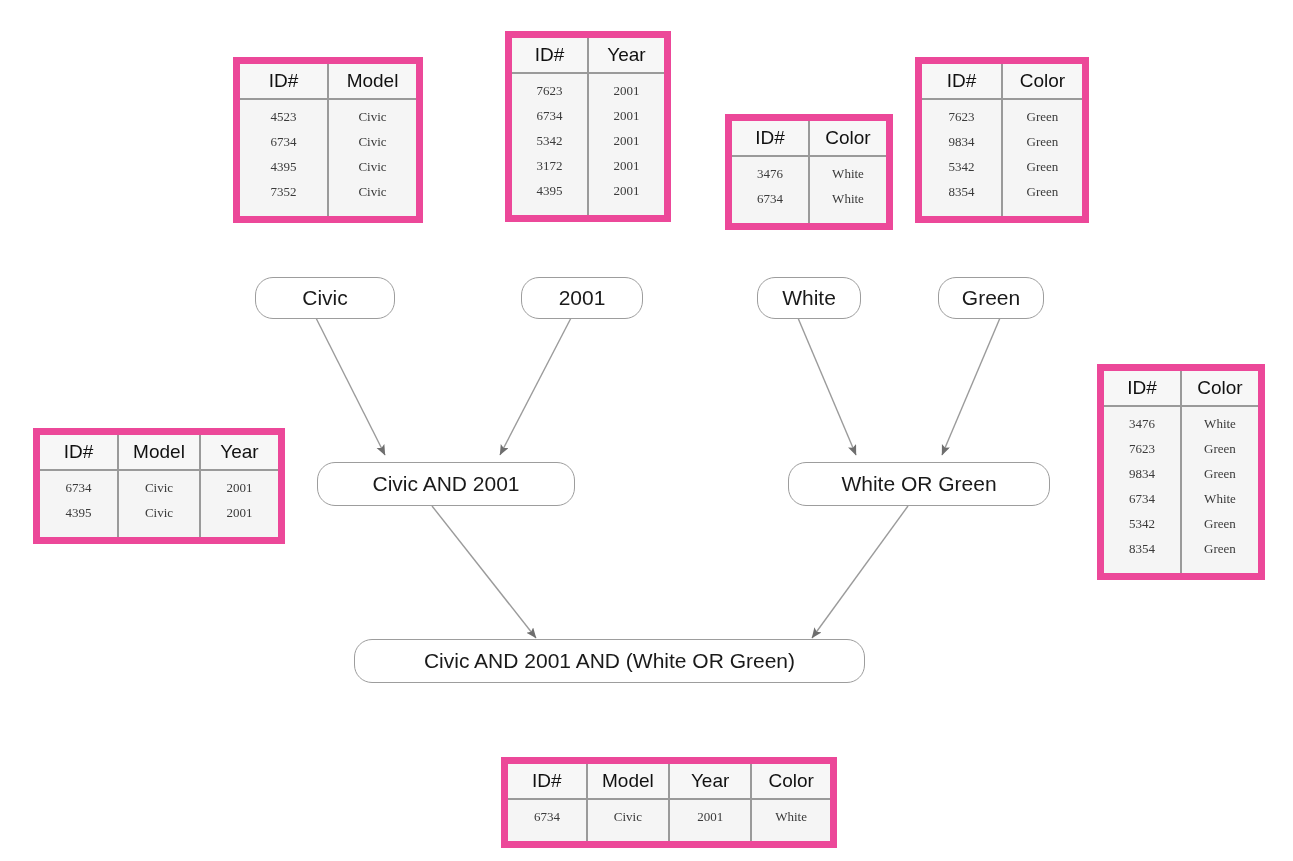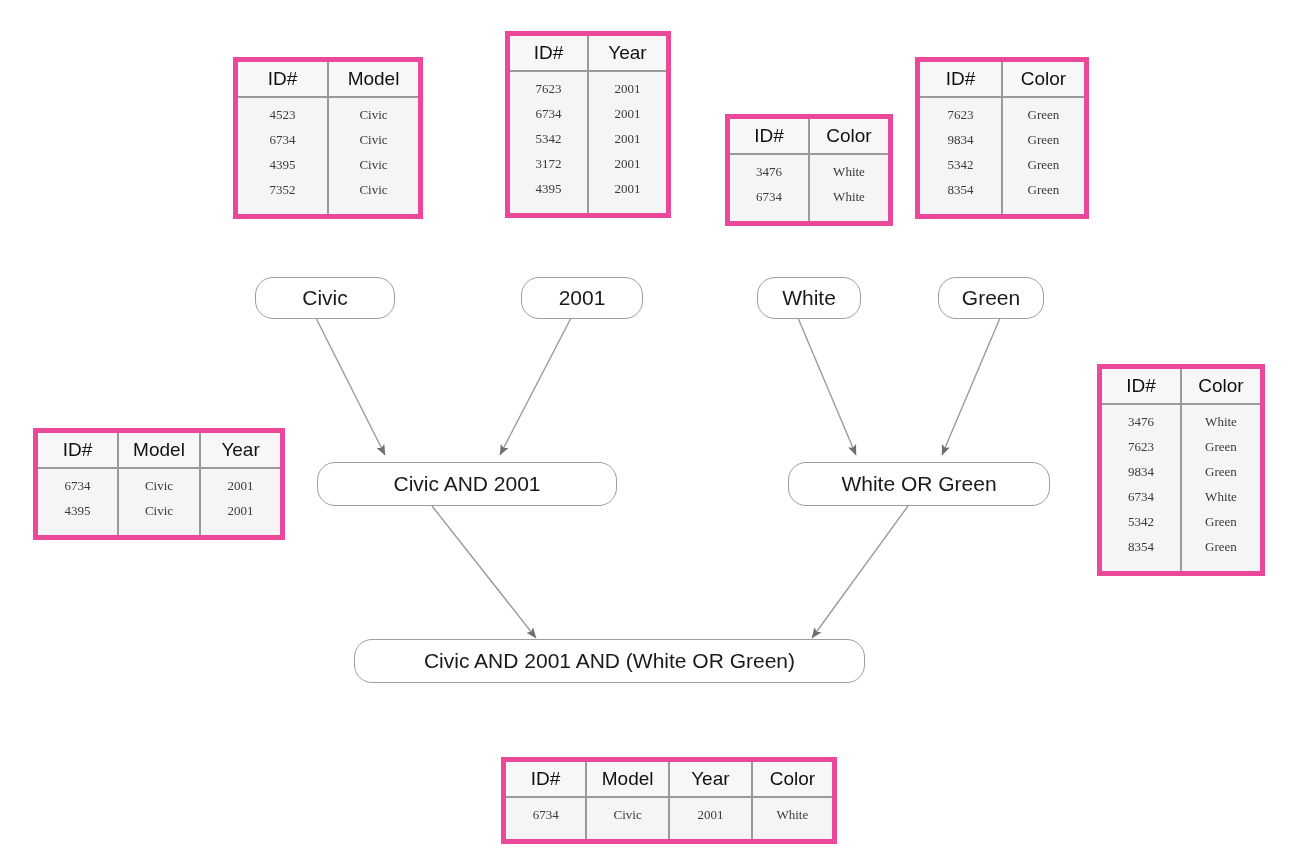--- a/index.html
+++ b/index.html
@@ -23,21 +23,21 @@
     left: 0;
     top: 0;
     width: 1293px;
     height: 861px;
     pointer-events: none;
   }
 
   
   .tbl {
     position: absolute;
-    border: 5px solid #ec4899;
+    border: 7px solid #ec4899;
     border-collapse: collapse;
     background: #f5f5f5;
     table-layout: fixed;
   }
   .tbl td {
     border-left: 2px solid #9a9a9a;
     padding: 0;
     text-align: center;
     background: #f5f5f5;
     white-space: nowrap;
@@ -219,21 +219,21 @@
   </div>
 
   <div class="node small" style="left:757px; top:277px; width:104px; height:42px;">
     <span>White</span>
   </div>
 
   <div class="node small" style="left:938px; top:277px; width:106px; height:42px;">
     <span>Green</span>
   </div>
 
-  <div class="node" style="left:317px; top:462px; width:300px; height:44px;">
+  <div class="node" style="left:317px; top:462px; width:258px; height:44px;">
     <span>Civic AND 2001</span>
   </div>
 
   <div class="node" style="left:772px; top:462px; width:262px; height:44px;margin-left:16px;">
     <span>White OR Green</span>
   </div>
 
   <div class="node" style="left:354px; top:639px; width:511px; height:44px;">
     <span>Civic AND 2001 AND (White OR Green)</span>
   </div>

